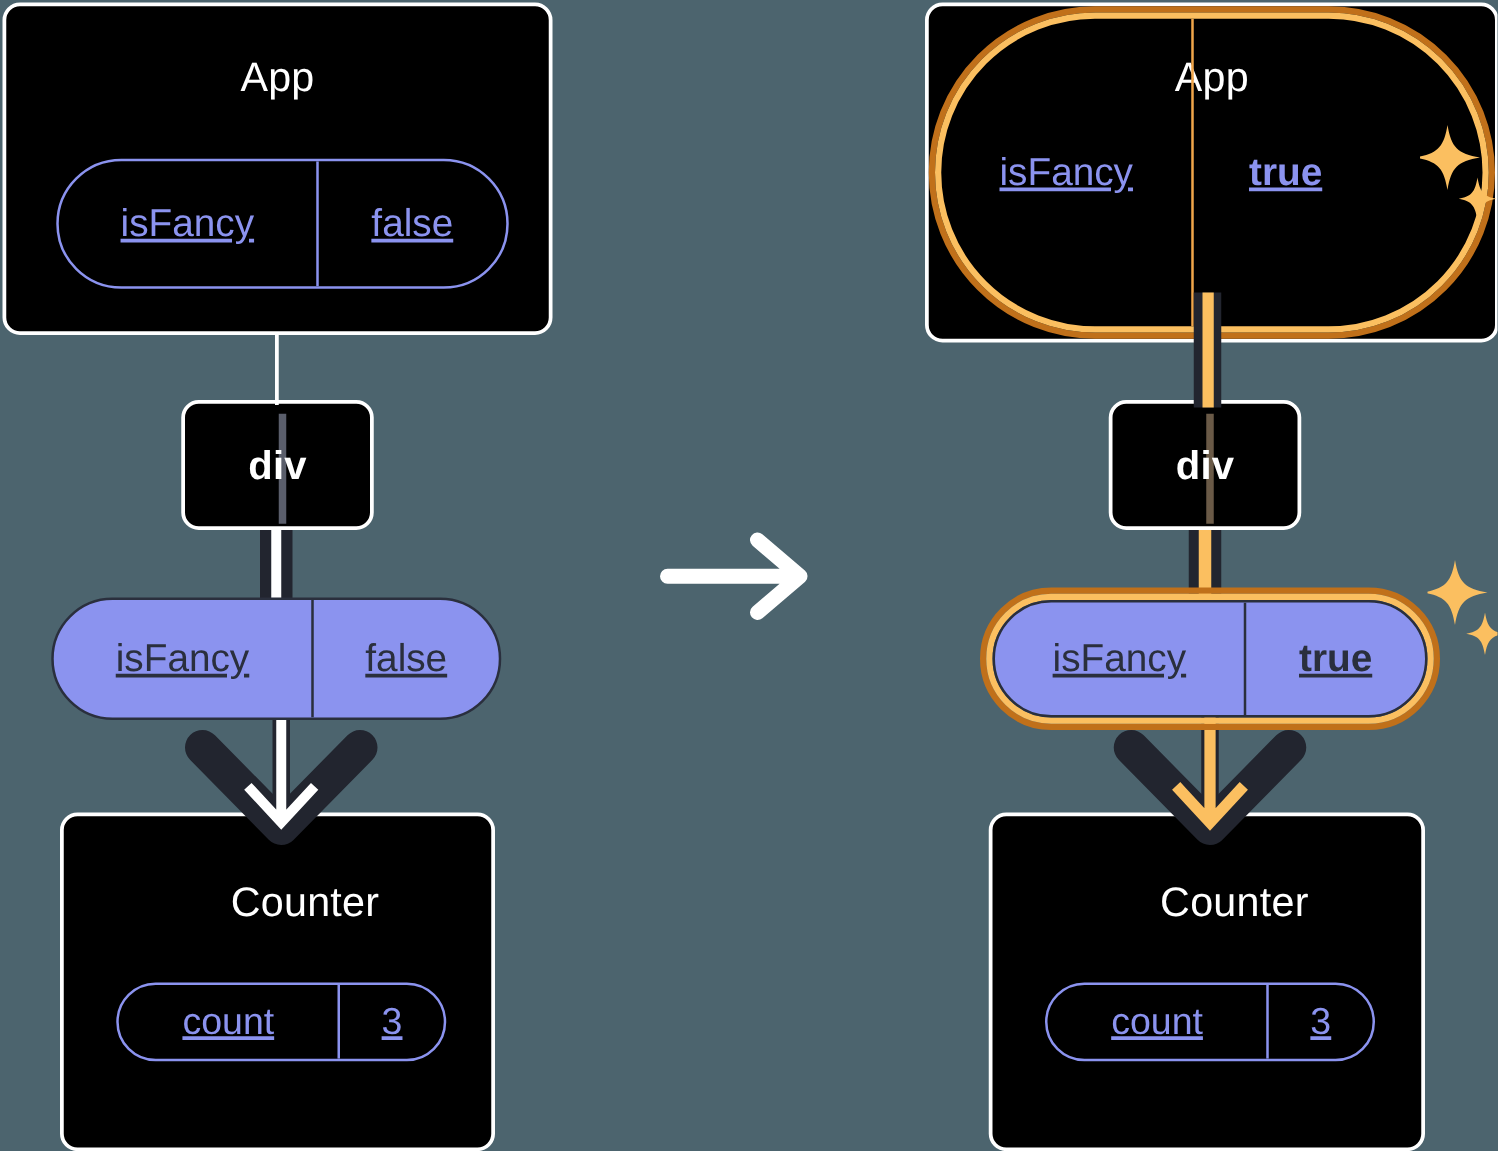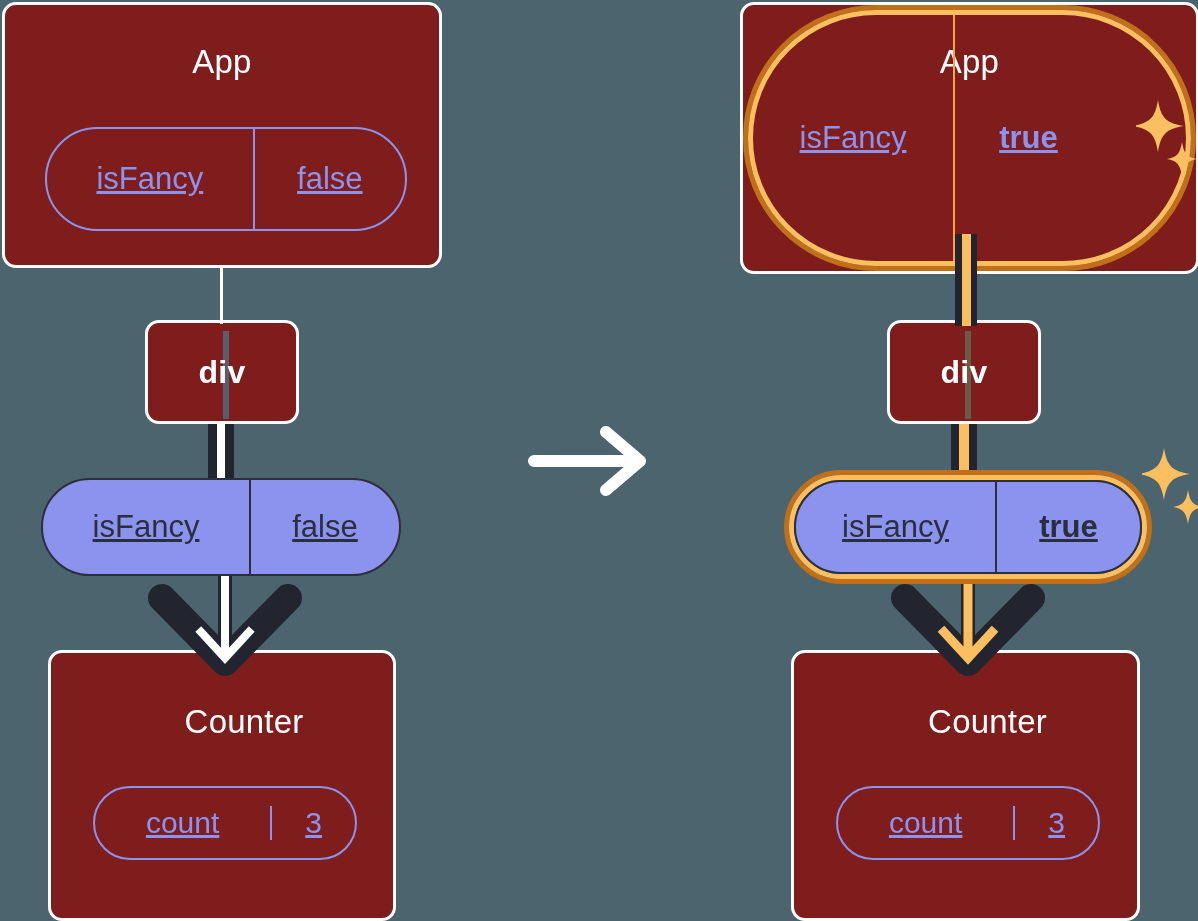--- a/index.html
+++ b/index.html
@@ -28,21 +28,21 @@
     top: 0;
     width: 460px;
     height: 921px;
   }
   .panel.left  { left: 0px; }
   .panel.right { left: 738px; }
 
   
   .node-box {
     position: absolute;
-    background: #7f1d1d;
+    background: #000000;
     border: 3px solid #ffffff;
     border-radius: 14px;
     box-sizing: border-box;
   }
   .node-title {
     color: #ffffff;
     font-size: 33px;
     font-weight: 400;
     text-align: center;
     letter-spacing: 0.2px;
@@ -178,23 +178,22 @@
   }
   .app-pill-hl .hl-body .pill-cell       { color: #8b93ef; font-size: 31px; }
   .app-pill-hl .hl-body .pill-cell.key   { width: 200px; }
   .app-pill-hl .hl-body .pill-cell.value { width: 149px; border-left: 2px solid #f0a54a; font-weight: 700; }
 
   
   .counter-pill {
     left: 42px;
     top: 133px;
     width: 264px;
-    height: 74px;
+    height: 63px;
     font-size: 30px;
-    align-items: center;
   }
   .counter-pill .pill-cell.key   { width: 178px; }
   .counter-pill .pill-cell.value { width: 86px; }
 
   
   .prop-pill {
     position: absolute;
     left: 41px;
     top: 478px;
     width: 360px;

